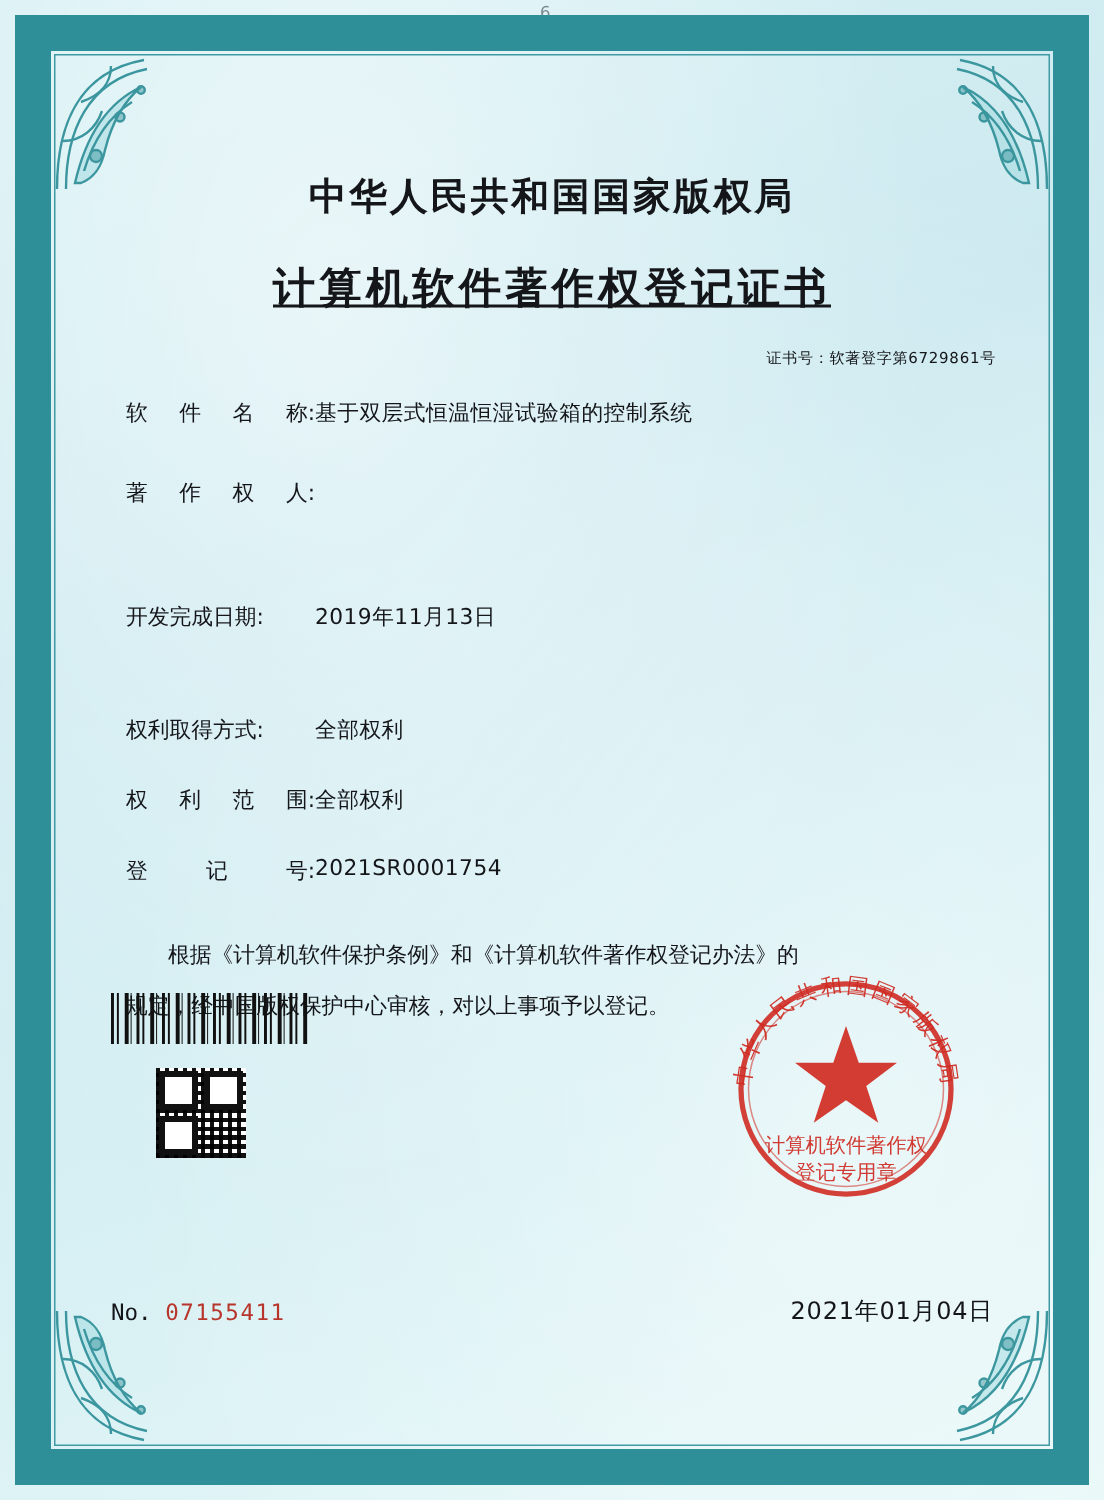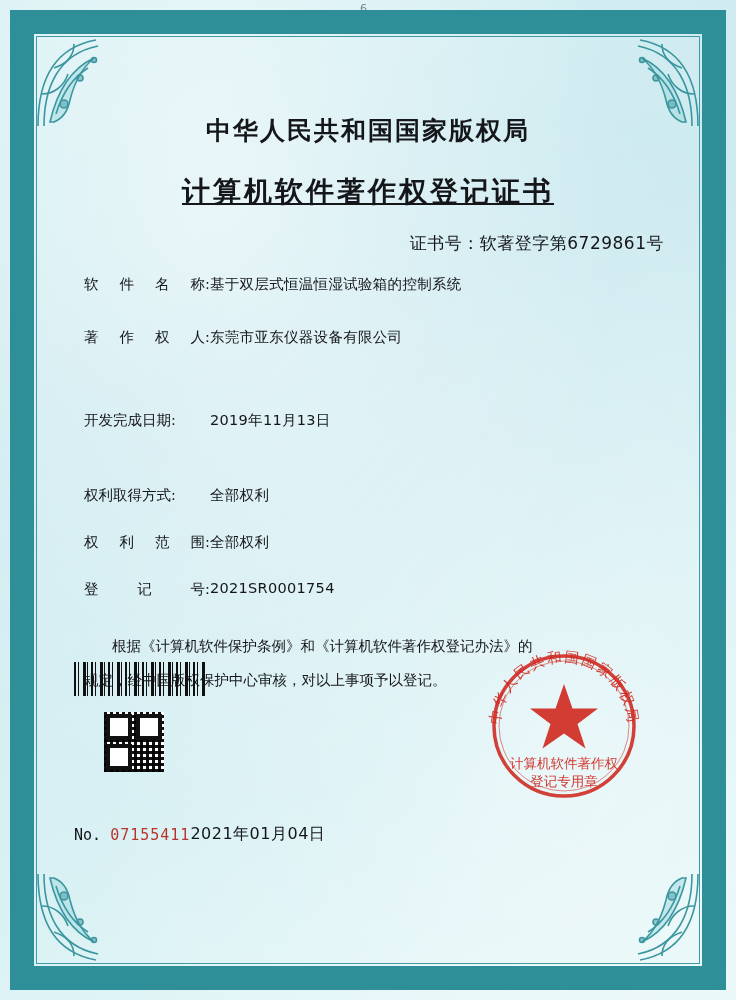--- a/index.html
+++ b/index.html
@@ -132,21 +132,21 @@
     font-size: 28px;
     font-weight: bold;
     letter-spacing: 3px;
     color: #14161a;
     margin-top: 26px;
     text-decoration: underline;
   }
 
   .cert-no {
     text-align: right;
-    font-size: 17px;
+    font-size: 10px;
     color: #14161a;
     margin-top: 21px;
     padding-right: 16px;
     letter-spacing: 0.5px;
   }
 
   .fields {
     margin-top: 20px;
     padding-left: 28px;
     padding-right: 10px;
@@ -251,22 +251,23 @@
     width: 172px;
     height: 172px;
   }
   .seal svg { width: 100%; height: 100%; display: block; }
 
   
   .footer {
     position: absolute;
     left: 74px;
     right: 74px;
-    top: 824px;
+    top: 864px;
     display: flex;
+    justify-content: space-between;
     align-items: center;
   }
   .serial {
     font-family: "DejaVu Sans Mono", "Liberation Mono", monospace;
     font-size: 15px;
     color: #14161a;
   }
   .serial .num {
     color: #b8352c;
     letter-spacing: 1px;
@@ -380,21 +381,20 @@
 
       <div class="gap-lg"></div>
 
       <div class="field-row">
         <div class="field-label spaced">
           <span>著</span>
           <span>作</span>
           <span>权</span>
           <span>人:</span>
         </div>
-        <div class="field-value">东莞市亚东仪器设备有限公司</div>
       </div>
 
       <div style="height:64px"></div>
 
       <div class="field-row">
         <div class="field-label">开发完成日期:</div>
         <div class="field-value">2019年11月13日</div>
       </div>
 
       <div class="gap-md"></div>

